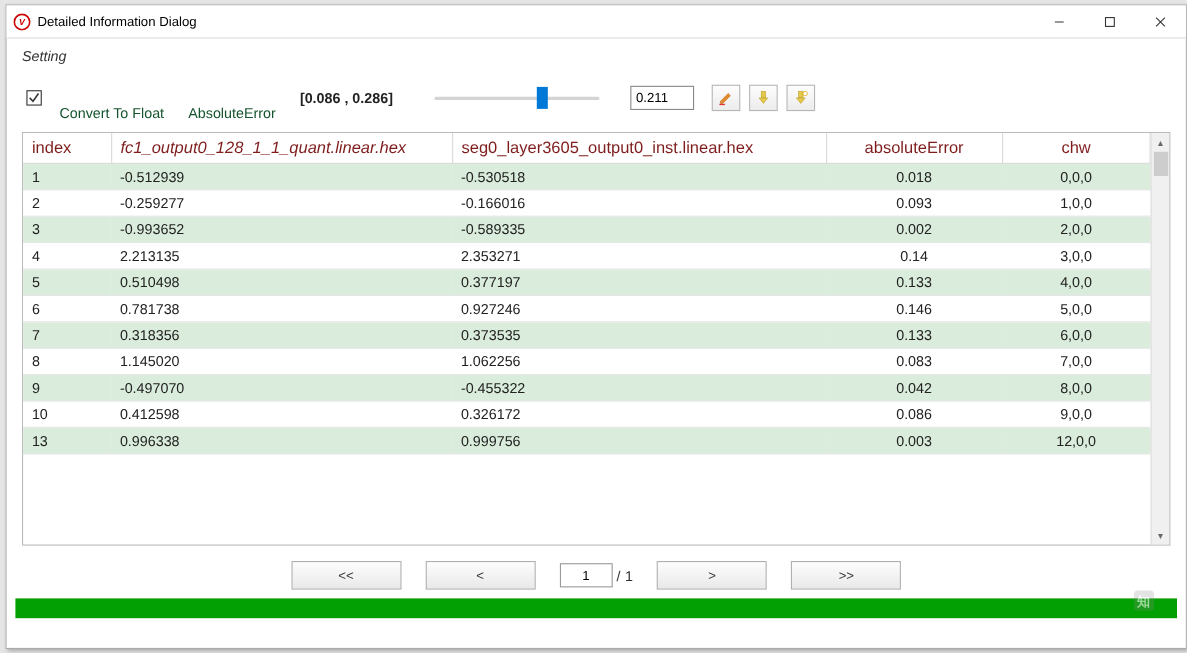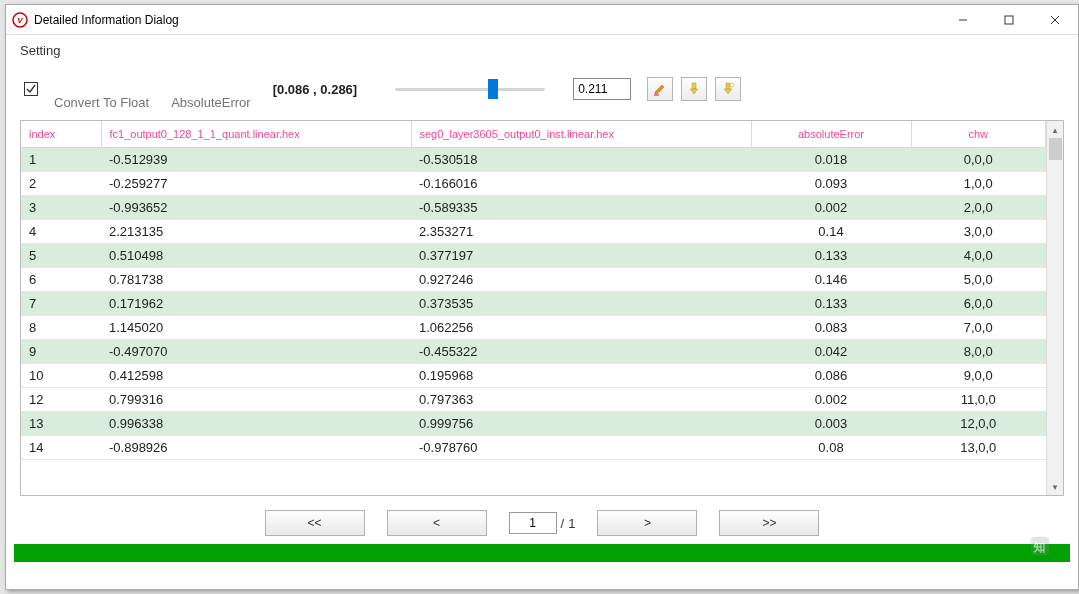--- a/index.html
+++ b/index.html
@@ -4,43 +4,43 @@
   <style>
     * { box-sizing: border-box; margin: 0; padding: 0; }
     body { font-family: "Segoe UI", "Microsoft YaHei", Arial, sans-serif; font-size: 12px; background: #e5e5e5; width: 1079px; height: 594px; overflow: hidden; position: relative; }
     .window { background: #fff; width: 1074px; height: 586px; margin: 4px 0 0 5px; border: 1px solid #aaa; box-shadow: 2px 2px 4px rgba(0,0,0,0.3); display: flex; flex-direction: column; }
     .titlebar { height: 30px; background: #fff; border-bottom: 1px solid #ddd; display: flex; align-items: center; padding: 0 0 0 6px; }
     .titlebar .app-icon { width: 16px; height: 16px; margin-right: 6px; }
     .titlebar .title { color: #000000; font-size: 12px; flex: 1; }
     .titlebar .win-controls { display: flex; height: 100%; }
     .titlebar .win-btn { width: 46px; height: 100%; display: flex; align-items: center; justify-content: center; color: #333; cursor: default; }
     .toolbar-area { padding: 8px 14px 6px 14px; }
-    .setting-label { font-size: 13px; color: #333; margin-bottom: 6px; display: inline-block; }
+    .setting-label { font-size: 13px; color: #333; margin-bottom: 6px; display: inline-block; font-style: italic; }
     .controls-row { display: flex; align-items: center; gap: 8px; padding: 4px 0; }
     .chk { width: 14px; height: 14px; border: 1px solid #333; display: inline-flex; align-items: center; justify-content: center; margin-right: 8px; margin-left: 4px; cursor: pointer; }
     .chk svg { width: 10px; height: 10px; }
-    .ctrl-text { font-size: 13px; color: #737373; margin-right: 14px; margin-top: 27px; }
+    .ctrl-text { font-size: 13px; color: #14532d; margin-right: 14px; margin-top: 27px; }
     .range-text { font-size: 13px; color: #222; margin-right: 30px; font-weight: bold; }
     .slider-track { width: 150px; height: 22px; position: relative; display: flex; align-items: center; margin-right: 20px; }
     .slider-rail { width: 100%; height: 3px; background: #d4d4d4; border-radius: 2px; }
     .slider-thumb { position: absolute; width: 10px; height: 20px; background: #0078d7; top: 1px; left: 62%; cursor: pointer; }
     .value-box { width: 58px; height: 22px; border: 1px solid #888; padding: 2px 4px; font-size: 12px; margin-right: 8px; }
     .icon-btn { width: 26px; height: 24px; border: 1px solid #b5b5b5; background: linear-gradient(#fdfdfd,#ececec); display: inline-flex; align-items: center; justify-content: center; cursor: pointer; }
     .table-wrap { margin: 0 14px; border: 1px solid #bbb; height: 376px; position: relative; overflow: hidden; }
     .vscroll { position: absolute; right: 0; top: 0; width: 17px; height: 100%; background: #f0f0f0; border-left: 1px solid #ddd; }
     .vscroll .arrow { width: 100%; height: 17px; display: flex; align-items: center; justify-content: center; color: #666; font-size: 9px; }
     .vscroll .thumb { width: 13px; margin: 0 auto; height: 22px; background: #cdcdcd; border-radius: 0; margin-top: 0; }
     table { width: calc(100% - 17px); border-collapse: collapse; table-layout: fixed; }
-    th { background: #fff; font-weight: normal; text-align: left; padding: 5px 8px; border-right: 1px solid #d9d9d9; border-bottom: 1px solid #d9d9d9; font-size: 11px; color: #ec4899; height: 26px; }
+    th { background: #fff; font-weight: normal; text-align: left; padding: 5px 8px; border-right: 1px solid #d9d9d9; border-bottom: 1px solid #d9d9d9; font-size: 15px; color: #7f1d1d; height: 26px; }
     th.center, td.center { text-align: center; }
     td { padding: 4px 8px; border-bottom: 1px solid #e6e6e6; font-size: 13px; color: #222; height: 24px; }
     tr.alt td { background: #daecdb; }
     tr.norm td { background: #fff; }
     .col-idx { width: 80px; }
-    .col-a { width: 310px; }
+    .col-a { width: 310px; font-style: italic; }
     .col-b { width: 340px; margin-left: 10px; }
     .col-err { width: 160px; }
     .col-chw { width: auto; }
     .pager { display: flex; align-items: center; justify-content: center; gap: 22px; padding: 14px 0 8px 0; }
     .pg-btn { width: 100px; height: 26px; border: 1px solid #b0b0b0; background: linear-gradient(#fdfdfd,#e9e9e9); text-align: center; line-height: 24px; font-size: 12px; color: #333; cursor: pointer; }
     .pg-input { width: 48px; height: 22px; border: 1px solid #999; text-align: center; font-size: 12px; }
     .pg-mid { display: flex; align-items: center; gap: 4px; font-size: 13px; color: #333; }
     .statusbar { height: 18px; background: #02a002; margin: 0 8px 6px 8px; }
     .watermark { position: absolute; right: 22px; bottom: 36px; color: rgba(140,140,140,0.6); font-size: 22px; pointer-events: none; letter-spacing: 1px; font-family: Arial, sans-serif; }
     .watermark svg { vertical-align: middle; margin-right: 6px; opacity: 0.6; }
@@ -164,21 +164,21 @@
           </tr>
           <tr class="norm">
             <td>6</td>
             <td>0.781738</td>
             <td>0.927246</td>
             <td class="center">0.146</td>
             <td class="center">5,0,0</td>
           </tr>
           <tr class="alt">
             <td>7</td>
-            <td>0.171962</td>
+            <td>0.318356</td>
             <td>0.373535</td>
             <td class="center">0.133</td>
             <td class="center">6,0,0</td>
           </tr>
           <tr class="norm">
             <td>8</td>
             <td>1.145020</td>
             <td>1.062256</td>
             <td class="center">0.083</td>
             <td class="center">7,0,0</td>
@@ -186,44 +186,30 @@
           <tr class="alt">
             <td>9</td>
             <td>-0.497070</td>
             <td>-0.455322</td>
             <td class="center">0.042</td>
             <td class="center">8,0,0</td>
           </tr>
           <tr class="norm">
             <td>10</td>
             <td>0.412598</td>
-            <td>0.195968</td>
+            <td>0.326172</td>
             <td class="center">0.086</td>
             <td class="center">9,0,0</td>
-          </tr>
-          <tr class="norm">
-            <td>12</td>
-            <td>0.799316</td>
-            <td>0.797363</td>
-            <td class="center">0.002</td>
-            <td class="center">11,0,0</td>
           </tr>
           <tr class="alt">
             <td>13</td>
             <td>0.996338</td>
             <td>0.999756</td>
             <td class="center">0.003</td>
             <td class="center">12,0,0</td>
-          </tr>
-          <tr class="norm">
-            <td>14</td>
-            <td>-0.898926</td>
-            <td>-0.978760</td>
-            <td class="center">0.08</td>
-            <td class="center">13,0,0</td>
           </tr>
         </tbody>
     </table>
     <div class="vscroll">
       <div class="arrow">▴</div>
       <div class="thumb"></div>
       <div class="arrow" style="position:absolute;bottom:0;">▾</div>
     </div>
   </div>
 

